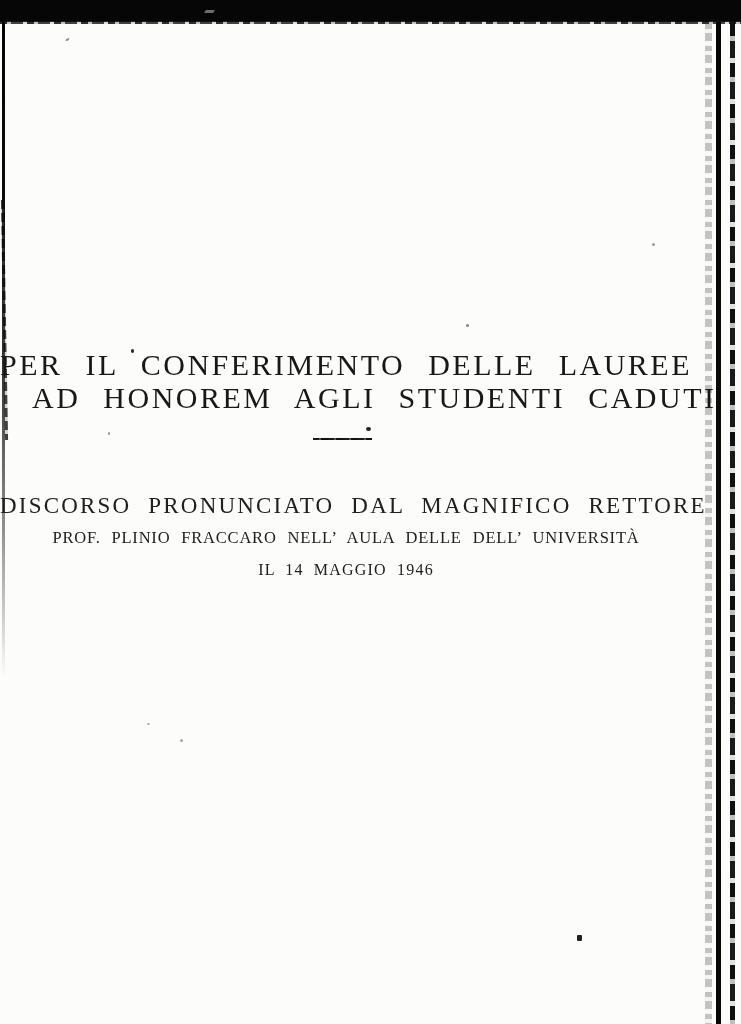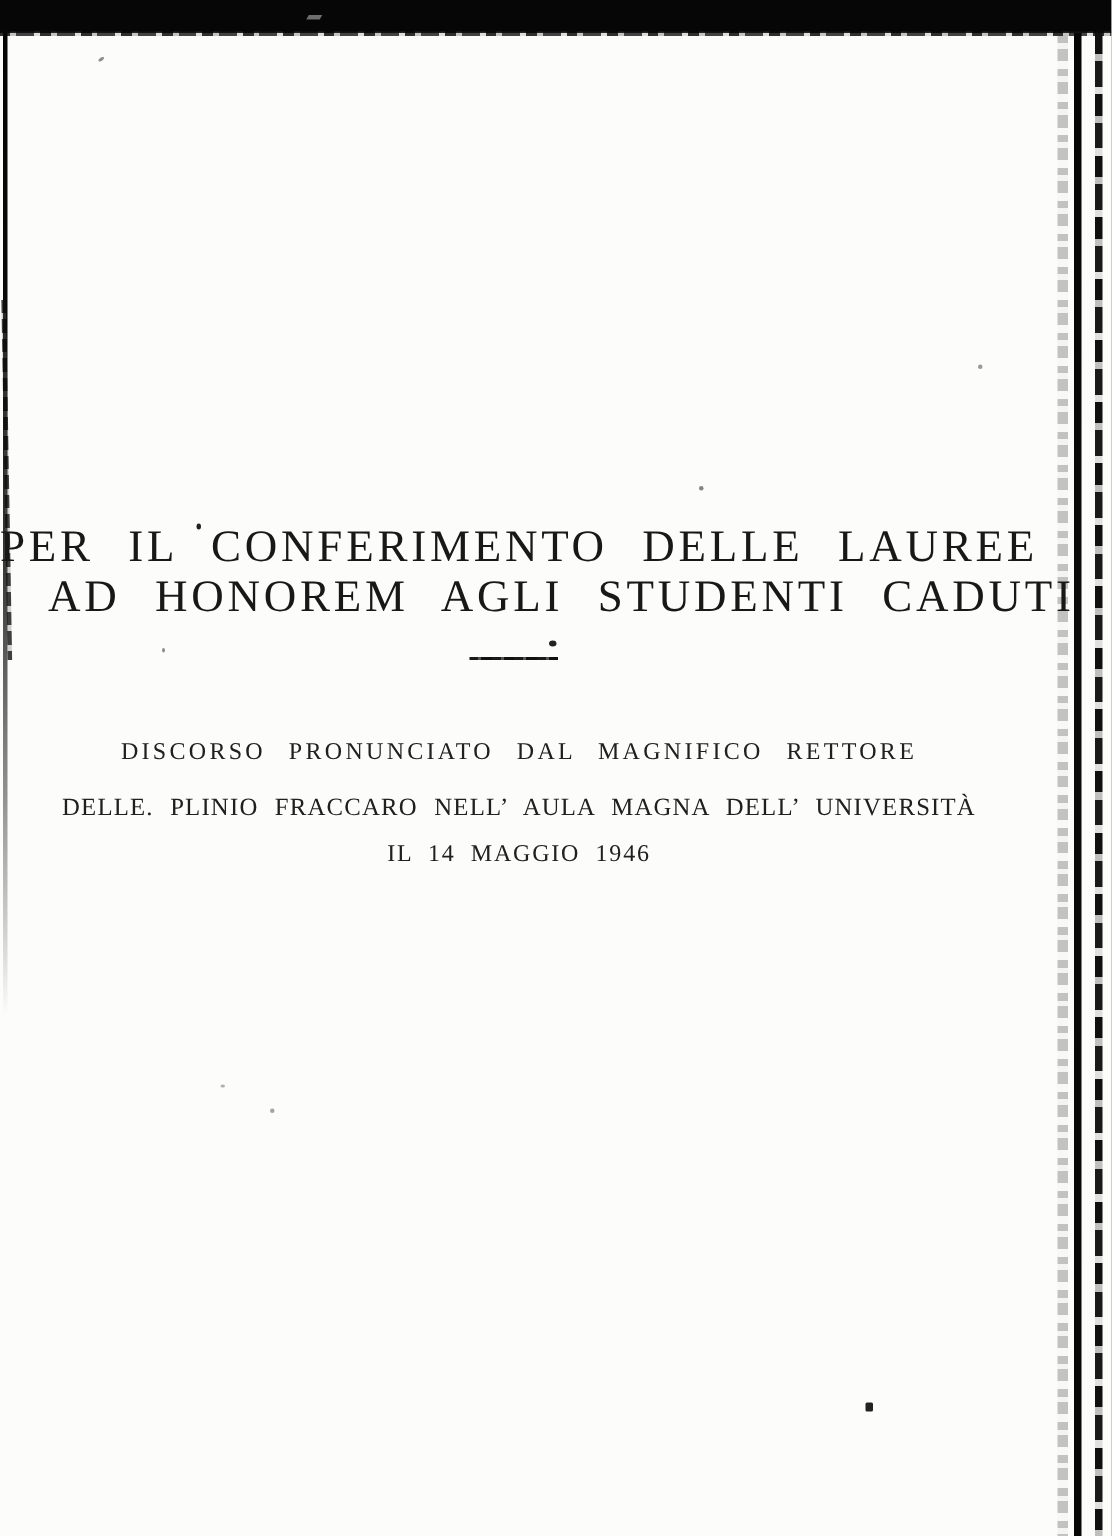--- a/index.html
+++ b/index.html
@@ -107,21 +107,21 @@
   .title-2 { top: 384px; padding-left: 32px; }
 
   .title-divider {
     position: absolute; top: 438px; left: 313px;
     width: 59px; height: 2px;
     background: repeating-linear-gradient(to right,
       #1a1a1a 0 6px, #555 6px 8px, #111 8px 15px);
   }
 
   .subtitle-line { color: #202020; }
-  .subtitle-1 { top: 493px; font-size: 16px; letter-spacing: 2.2px; word-spacing: 9px; }
+  .subtitle-1 { top: 493px; font-size: 23px; letter-spacing: 2.2px; word-spacing: 9px; }
   .subtitle-2 { top: 528px; font-size: 16.5px; letter-spacing: 0.8px; word-spacing: 6px; }
   .subtitle-3 { top: 561px; font-size: 16px; letter-spacing: 1.2px; word-spacing: 5px; }
 </style>
 </head>
 <body>
 
 <div class="screen">
 
   <div class="scan-top">
     <div class="scan-top-nick"></div>
@@ -140,16 +140,16 @@
   <div class="speck s7"></div>
   <div class="speck s8"></div>
   <div class="speck s9"></div>
 
   <div class="textline title-line title-1">PER IL CONFERIMENTO DELLE LAUREE</div>
   <div class="textline title-line title-2">AD HONOREM AGLI STUDENTI CADUTI</div>
 
   <div class="title-divider"></div>
 
   <div class="textline subtitle-line subtitle-1">DISCORSO PRONUNCIATO DAL MAGNIFICO RETTORE</div>
-  <div class="textline subtitle-line subtitle-2">DELLE. PLINIO FRACCARO NELL’ AULA MAGNA DELL’ UNIVERSITÀ</div>
+  <div class="textline subtitle-line subtitle-2">PROF. PLINIO FRACCARO NELL’ AULA DELLE DELL’ UNIVERSITÀ</div>
   <div class="textline subtitle-line subtitle-3">IL 14 MAGGIO 1946</div>
 
 </div>
 
 </body></html>

